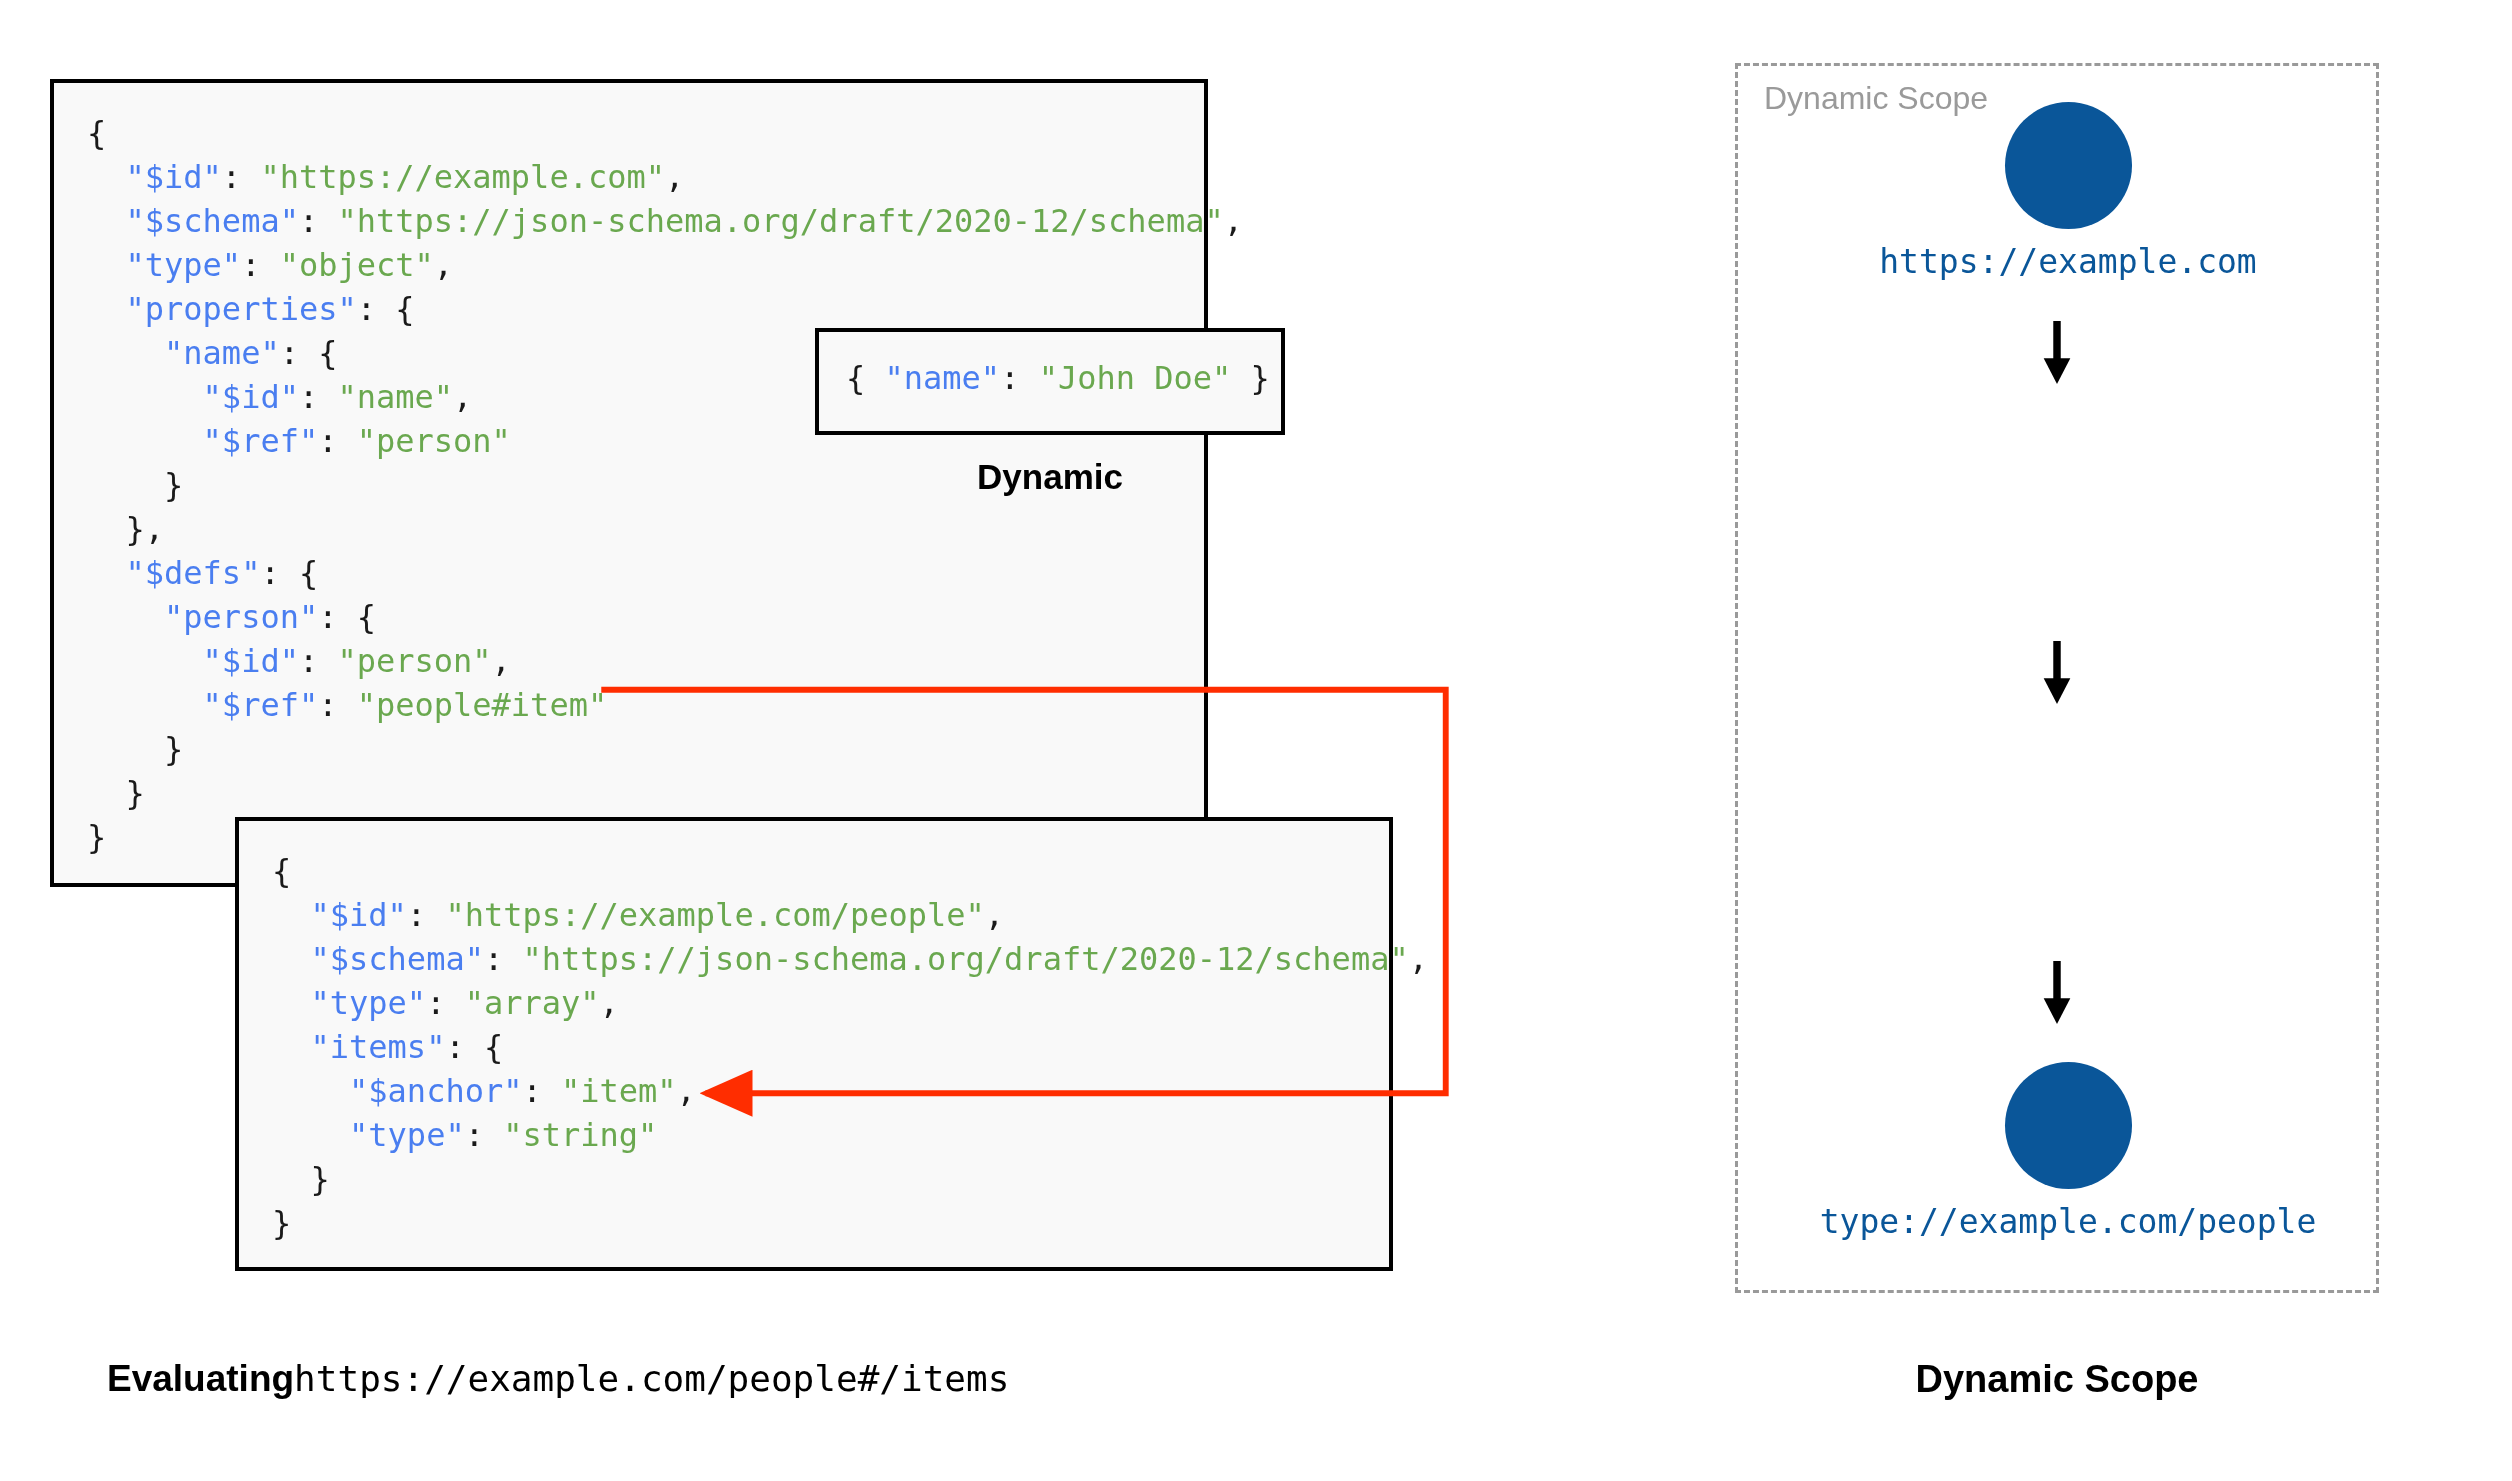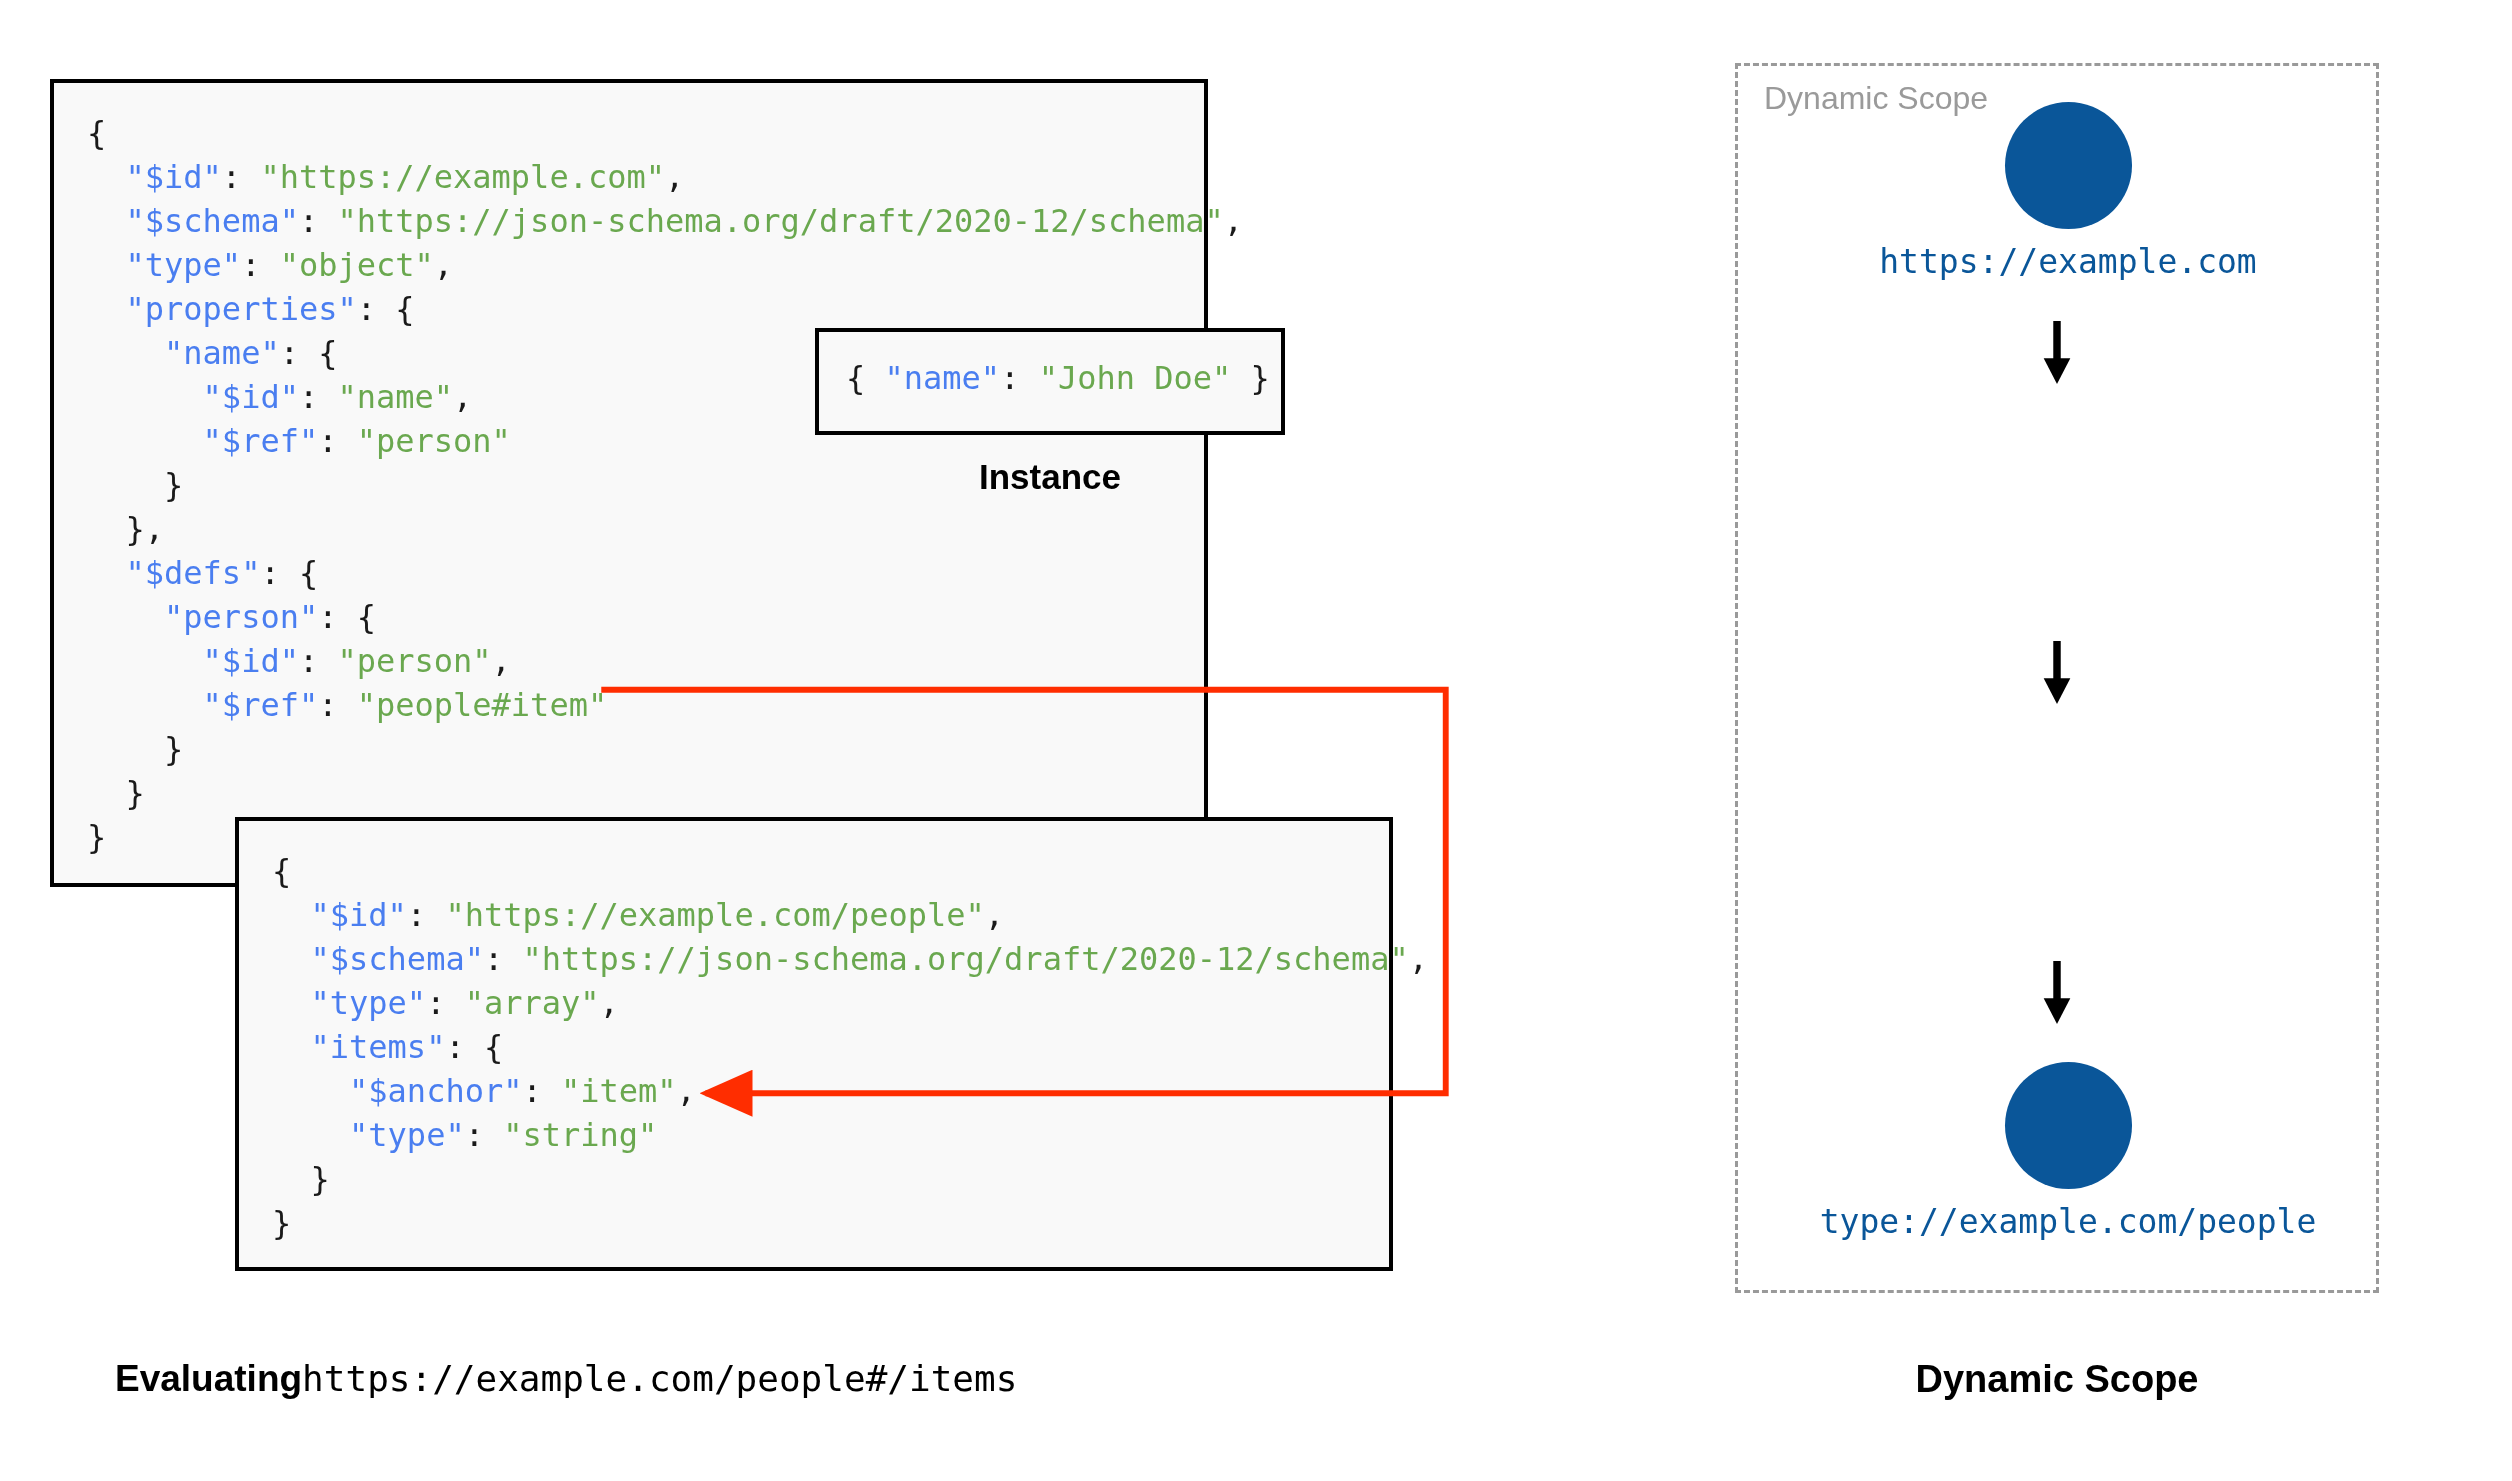--- a/index.html
+++ b/index.html
@@ -45,21 +45,21 @@
   .node{position:absolute;width:644px;left:1746px;text-align:center;}
   .dot{width:127px;height:127px;border-radius:50%;background:#0a5699;
        display:inline-block;}
   .nodelabel{font-family:"DejaVu Sans Mono","Liberation Mono",monospace;
        font-size:33px;color:#0a5699;margin-top:10.7px;white-space:pre;}
 
   .arrowcol{position:absolute;left:1735px;width:644px;text-align:center;}
   .arrowcol svg{display:block;margin:0 auto;}
 
   
-  #caption-left{position:absolute;left:115px;top:1358px;font-size:37px;z-index:7;
+  #caption-left{position:absolute;left:107px;top:1358px;font-size:37px;z-index:7;
         white-space:nowrap;}
   #caption-left .cl-bold{font-weight:bold;color:#000;}
   #caption-left .cl-mono{font-family:"DejaVu Sans Mono","Liberation Mono",monospace;
         color:#000;font-size:36px;}
   #caption-right{position:absolute;left:1735px;top:1358px;width:644px;
         text-align:center;font-size:38px;font-weight:bold;color:#000;z-index:7;}
 </style>
 </head>
 <body>
 
@@ -93,21 +93,21 @@
 <span class="p">  </span><span class="k">"items"</span><span class="p">: {</span>
 <span class="p">    </span><span class="k">"$anchor"</span><span class="p">: </span><span class="s">"item"</span><span class="p">,</span>
 <span class="p">    </span><span class="k">"type"</span><span class="p">: </span><span class="s">"string"</span>
 <span class="p">  }</span>
 <span class="p">}</span></div>
   </div>
 
   <div class="codebox" id="instance-box">
     <div class="code"><span class="p">{ </span><span class="k">"name"</span><span class="p">: </span><span class="s">"John Doe"</span><span class="p"> }</span></div>
   </div>
-  <div id="instance-caption">Instance</div>
+  <div id="instance-caption">Dynamic</div>
 
   <svg id="ref-arrow" viewBox="0 0 4700 2772">
     <defs>
       <marker id="redhead" markerWidth="9" markerHeight="8" refX="8" refY="4" orient="auto" markerUnits="strokeWidth">
         <path d="M9,4 L0,0 L0,8 z" fill="#ff2d00"></path>
       </marker>
     </defs>
     <path d="M 1125,1290 L 2705,1290 L 2705,2045 L 1320,2045" fill="none" stroke="#ff2d00" stroke-width="11" marker-end="url(#redhead)"></path>
   </svg>
 

